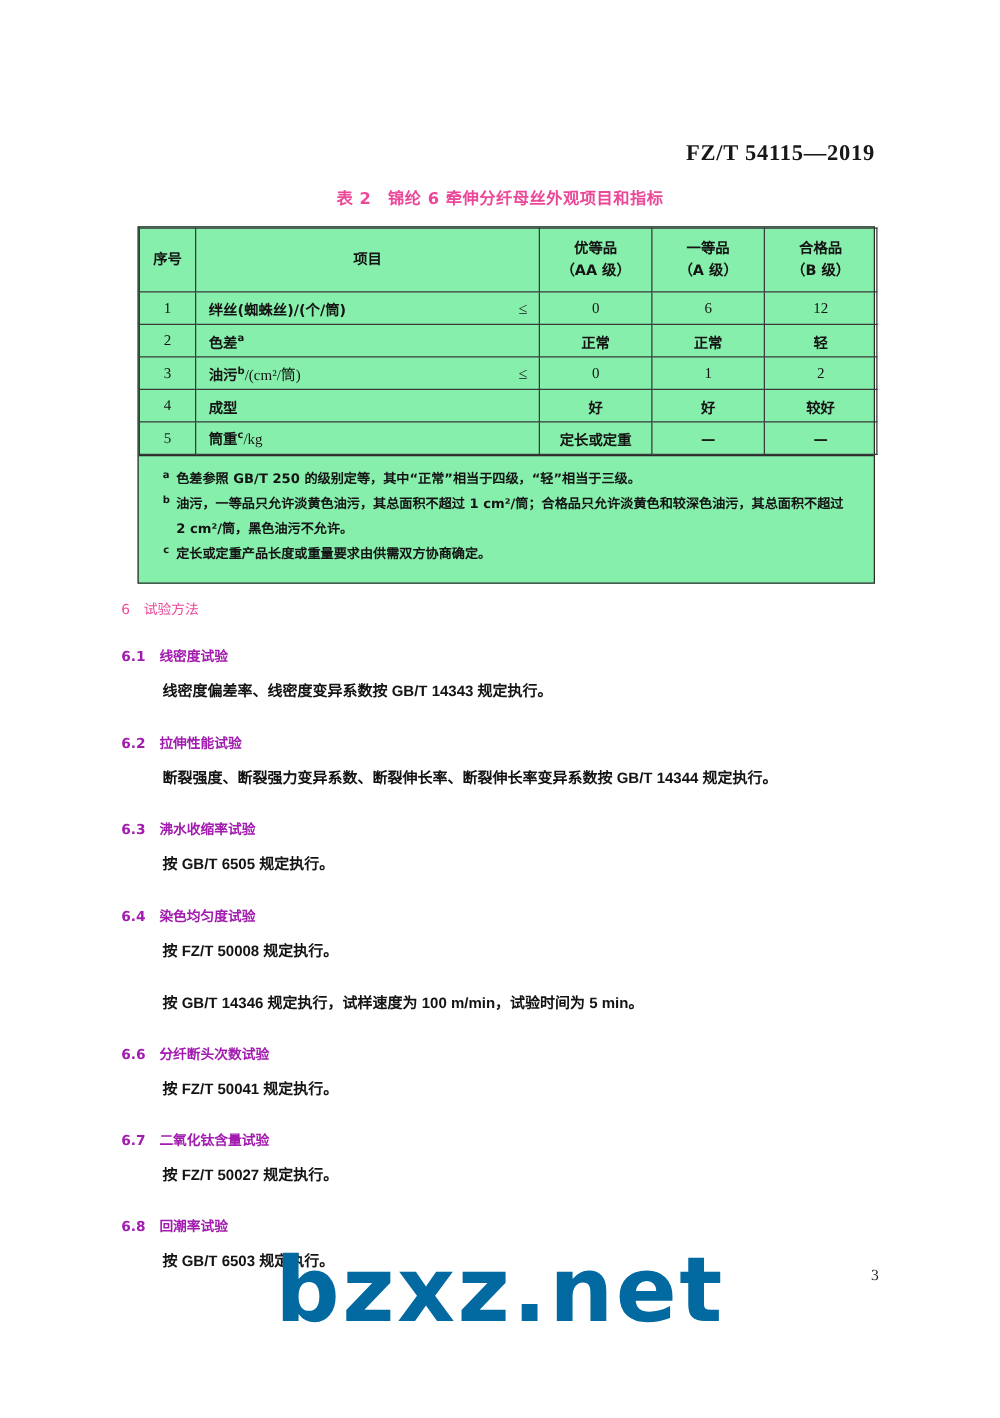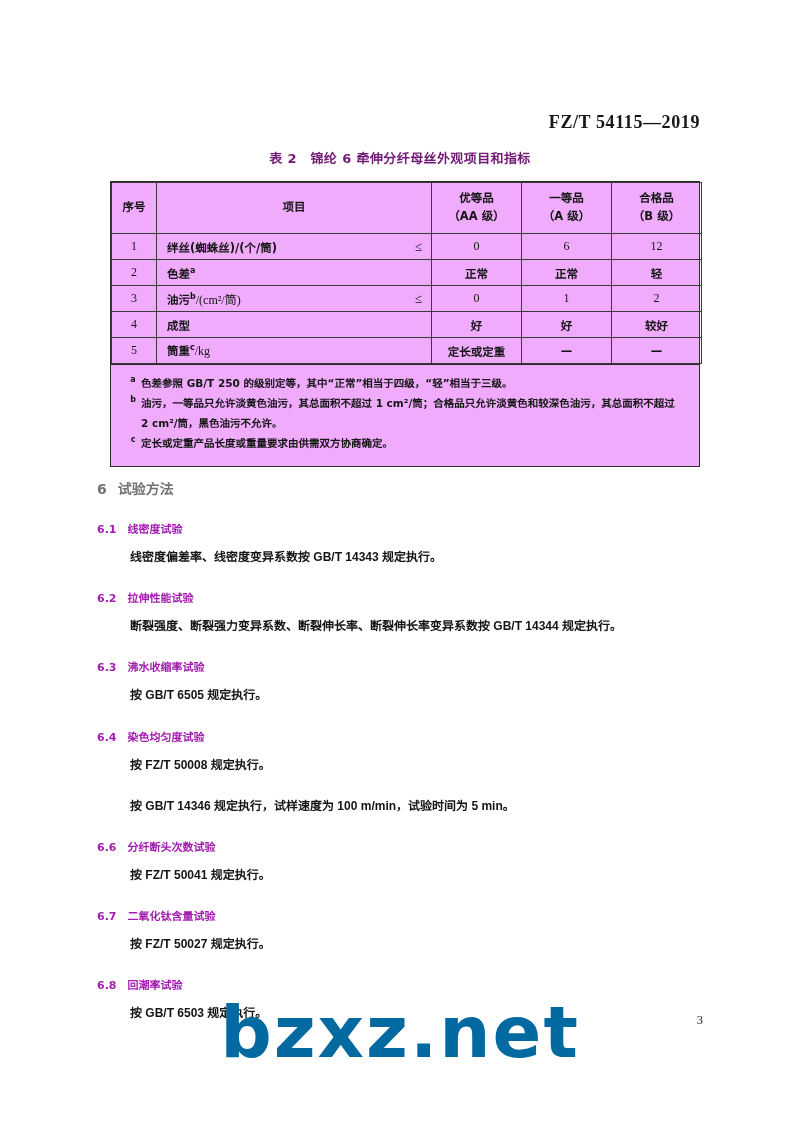--- a/index.html
+++ b/index.html
@@ -39,32 +39,32 @@
   .table-title {
     position: absolute;
     top: 148px;
     left: 0;
     width: 800px;
     text-align: center;
     font-family: "DejaVu Sans", "Liberation Sans", sans-serif;
     font-weight: bold;
     font-size: 13px;
     letter-spacing: 0.4px;
-    color: #701a75;
+    color: #ec4899;
   }
 
   
   .table-wrap {
     position: absolute;
     top: 181px;
     left: 110px;
     width: 590px;
     border: 1.6px solid #2b2b2b;
     box-sizing: border-box;
-    background: #f0abfc;
+    background: #86efac;
   }
   table.spec {
     border-collapse: collapse;
     width: 100%;
     table-layout: fixed;
     font-size: 11.5px;
   }
   table.spec td, table.spec th {
     border: 0.9px solid #3a3a3a;
     padding: 0;
@@ -147,23 +147,23 @@
 
   
   .content {
     position: absolute;
     top: 478px;
     left: 97px;
     width: 620px;
   }
   .clause-h1 {
     font-family: "DejaVu Sans", "Liberation Sans", sans-serif;
-    font-weight: bold;
-    font-size: 14px;
-    color: #737373;
+    font-weight: normal;
+    font-size: 11px;
+    color: #ec4899;
     margin: 0 0 22px 0;
   }
   .clause-h1 .cnum { margin-right: 11px; }
   .clause-h2 {
     font-family: "DejaVu Sans", "Liberation Sans", sans-serif;
     font-weight: bold;
     font-size: 11px;
     color: #a21caf;
     margin: 0 0 12px 0;
   }

